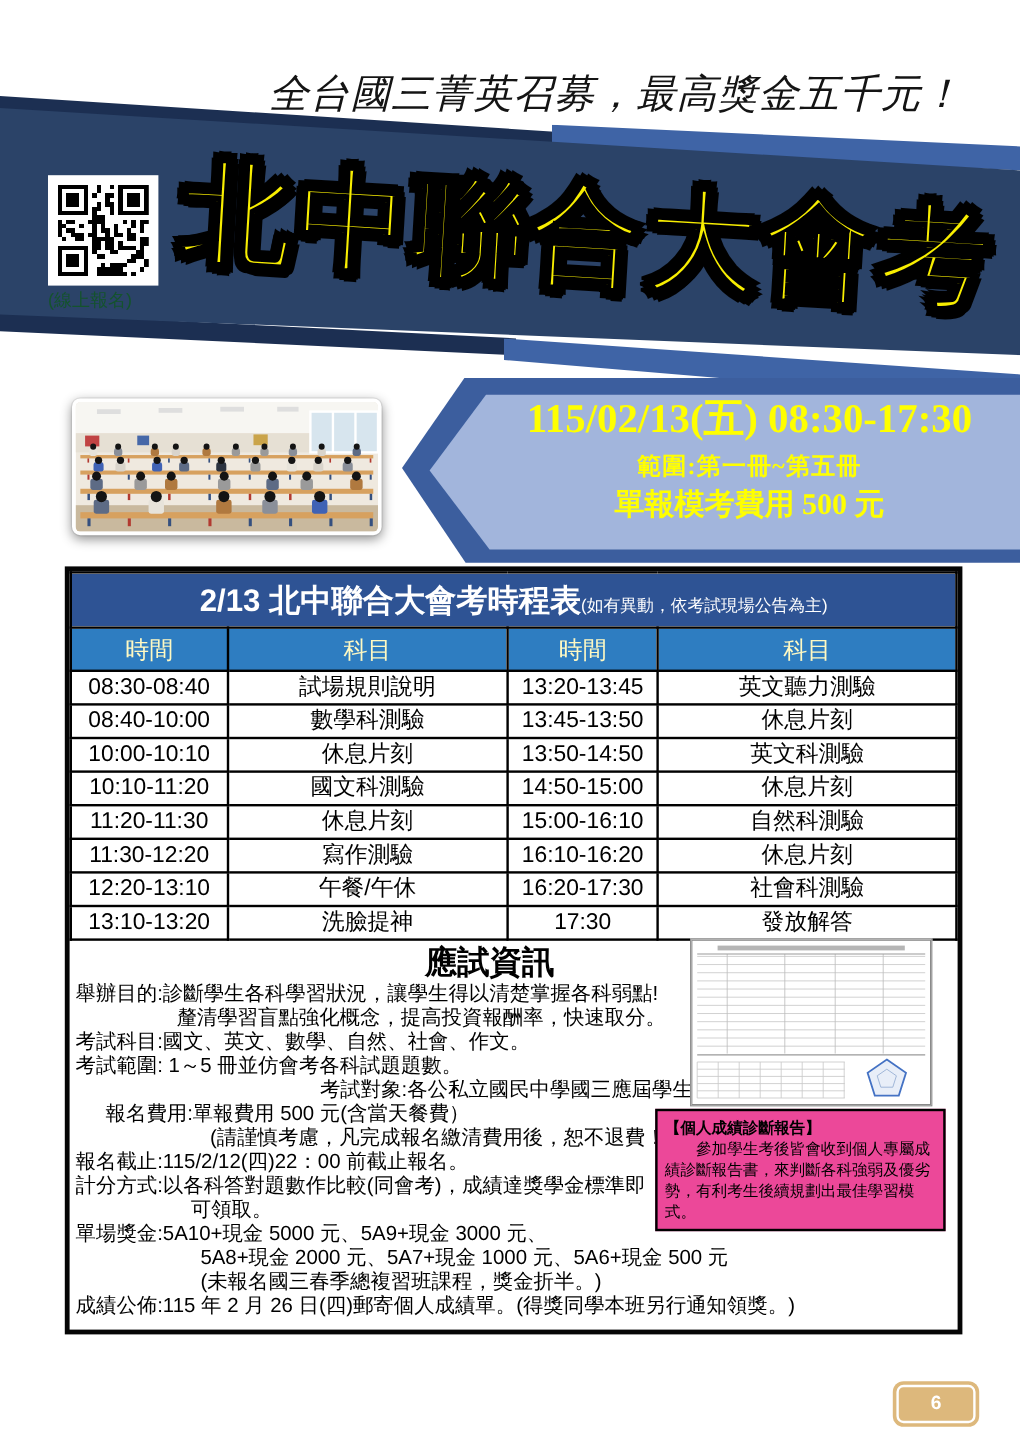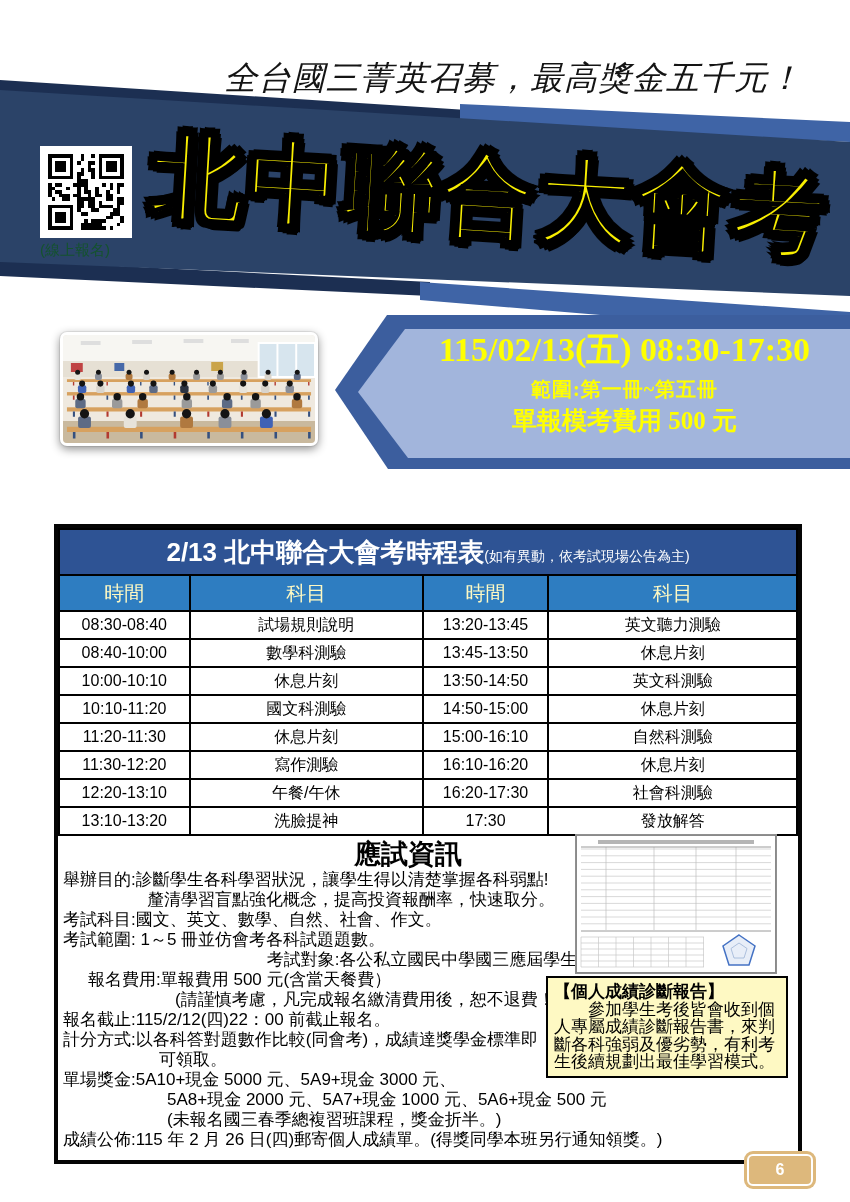--- a/index.html
+++ b/index.html
@@ -40,43 +40,43 @@
   .arrow-outer{fill:var(--arrow-outer)}
   .arrow-inner{fill:var(--arrow-inner)}
   .arrow-text{position:absolute;left:402px;top:328px;width:445px;text-align:center;
       color:var(--banner-text-yellow);font-family:"Liberation Serif", serif;font-weight:bold;
       white-space:nowrap}
   .evt-line1{font-size:34px;line-height:44px}
   .evt-line2{font-size:20px;line-height:35px;letter-spacing:1px}
   .evt-line3{font-size:25px;line-height:28px}
 
   
-  .bigbox{position:absolute;left:54px;top:524px;width:748px;height:640px;
+  .bigbox{position:absolute;left:54px;top:472px;width:748px;height:640px;
           border:4px solid #050505;background:#fff;box-sizing:border-box}
   table.sched{width:100%;border-collapse:collapse;table-layout:fixed}
   .sched td,.sched th{border:2px solid #000;text-align:center;vertical-align:middle;
           overflow:hidden;padding:0}
   .t-title{background:var(--table-title-bg);color:#fff;height:44px;border:2px solid #000}
   .t-title .big{font-size:26px;font-weight:bold}
   .t-title .t-note{font-size:14px;font-weight:normal}
   .t-head th{background:var(--table-header-bg);color:#fef9c3;font-size:20px;
              font-weight:normal;height:34px}
-  .sched tbody td{font-size:16px;height:26px;line-height:26px;color:#000}
+  .sched tbody td{font-size:19px;height:26px;line-height:26px;color:#000}
 
   .info{position:relative;height:312px}
   .info-title{width:700px;text-align:center;font-size:27px;font-weight:bold;
               line-height:32px;padding-top:2px}
   .info-lines{padding-left:5px;font-size:17px;line-height:20px;color:#000}
   .info-line{white-space:nowrap}
 
   .report-img{position:absolute;right:21px;top:-2px;width:200px;height:138px;
               background:#fff;border:1px solid #909090;z-index:5}
   .report-img svg{display:block;width:100%;height:100%}
   .report-box{position:absolute;right:10px;top:140px;width:226px;border:2px solid #000;
-              padding:5px 6px;font-size:17px;line-height:17.5px;background:#fef9c3;z-index:6}
+              padding:5px 6px;font-size:13px;line-height:17.5px;background:#ec4899;z-index:6}
   .report-box .rb-title{font-weight:bold}
   .report-box .rb-body{text-indent:2em}
 
   
   .badge{position:absolute;left:747px;top:1154px;width:62px;height:28px;
          background:var(--badge-gold);border:2px solid #fff;border-radius:6px;
          box-shadow:0 0 0 3px var(--badge-gold);color:#fff;font-weight:bold;font-size:16px;
          display:flex;align-items:center;justify-content:center}
 </style>
 </head>

